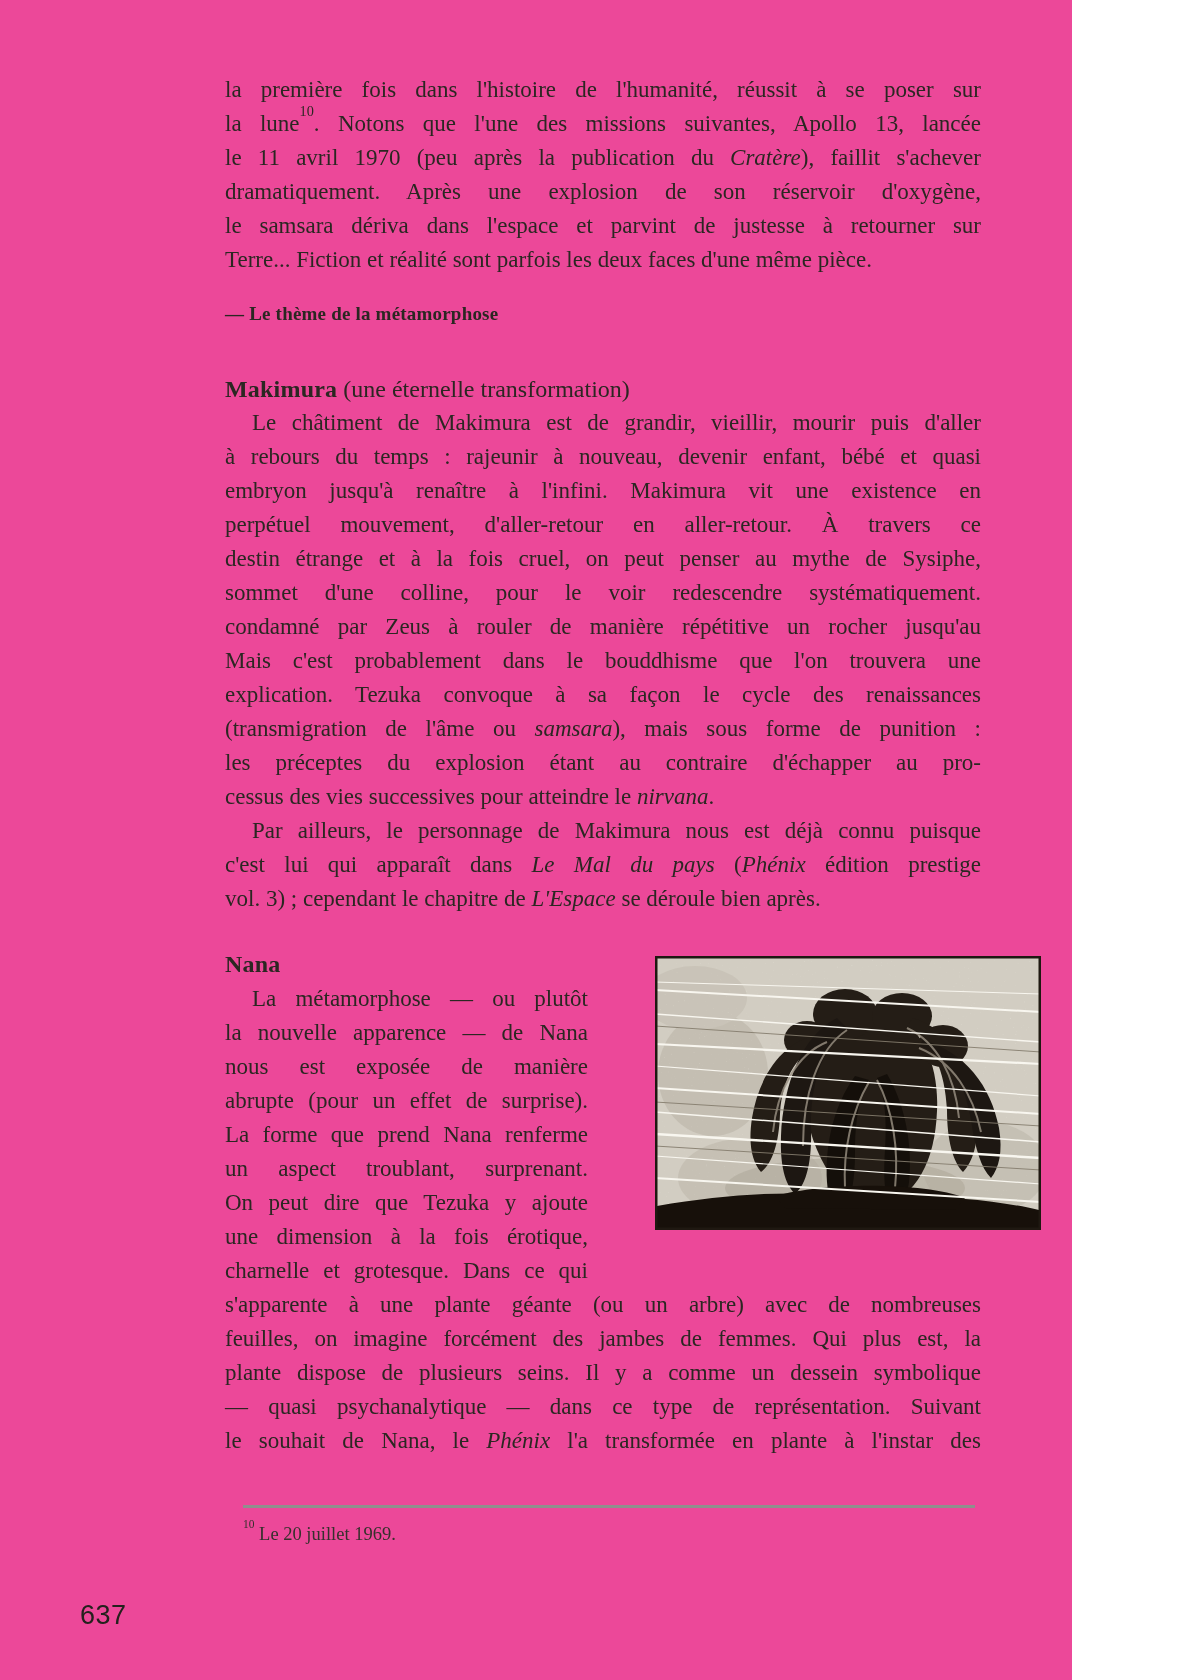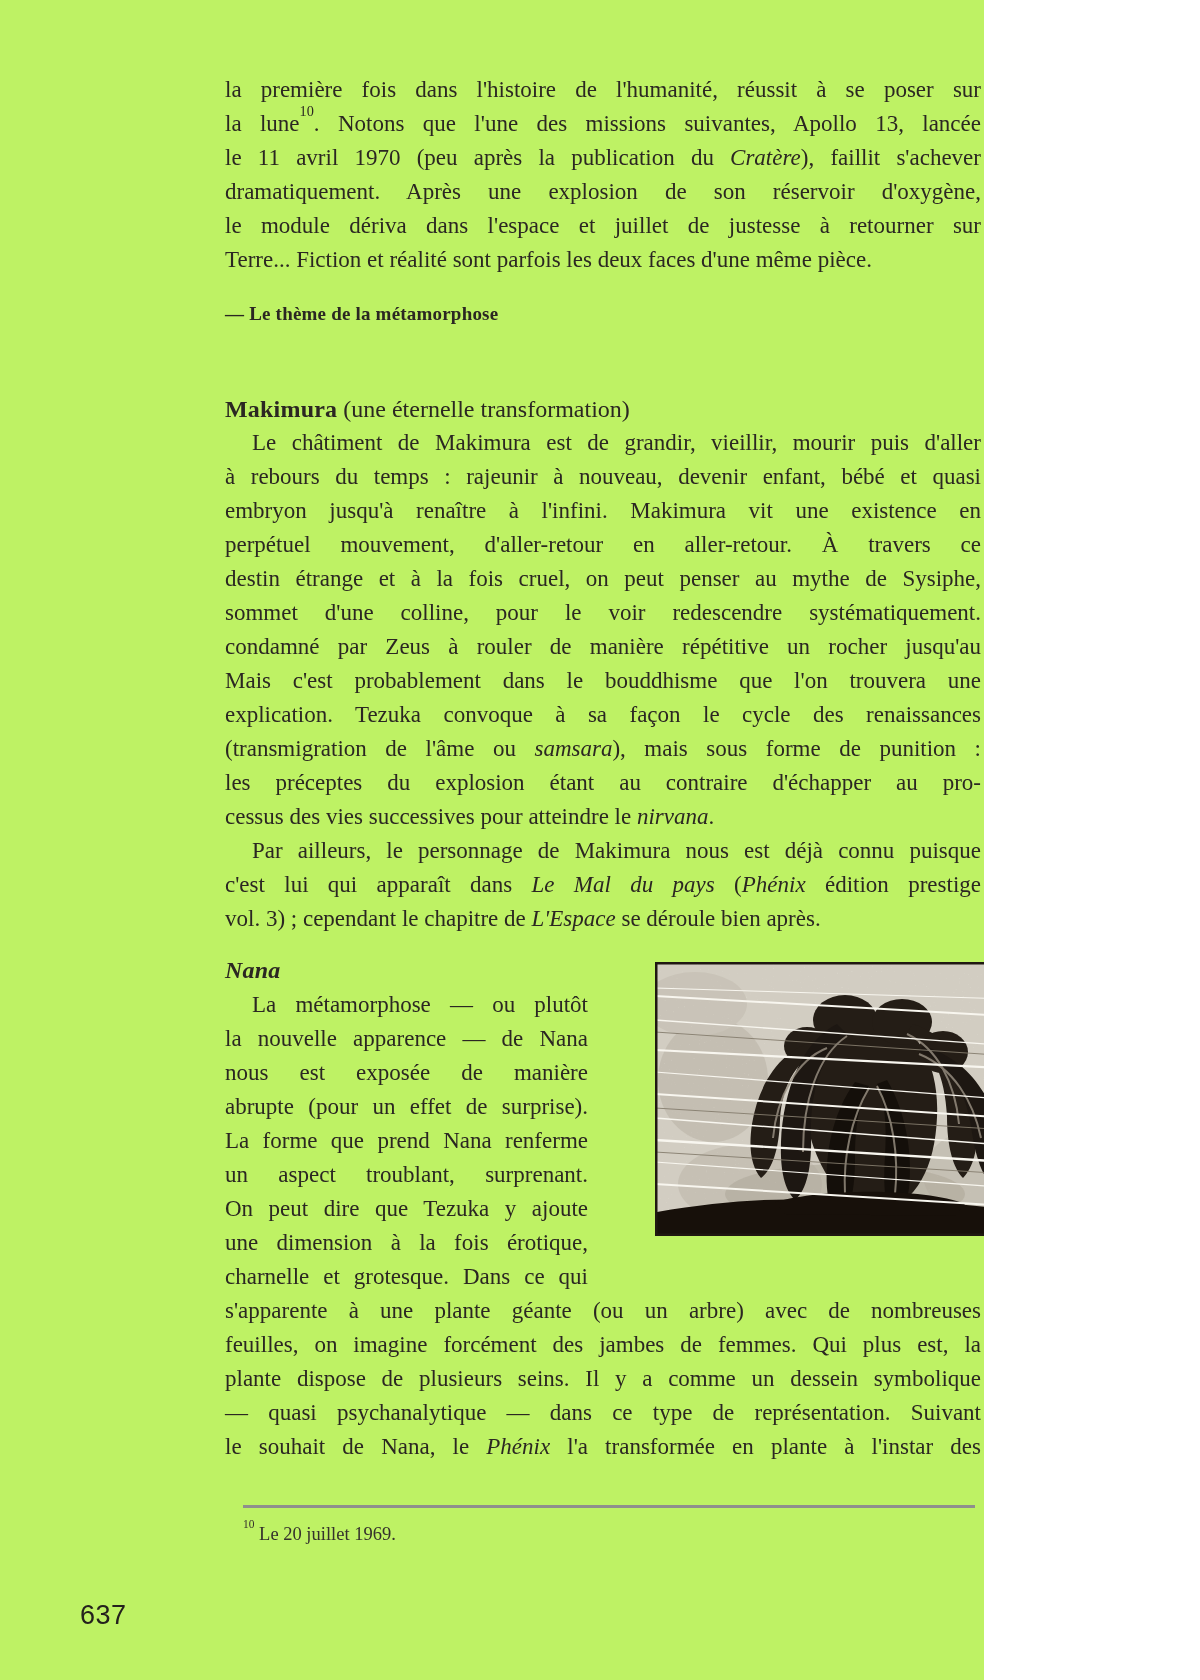--- a/index.html
+++ b/index.html
@@ -1,26 +1,26 @@
 <!DOCTYPE html>
 <html><head>
 <meta charset="utf-8">
 <style>
   html,body{margin:0;padding:0;background:#ffffff;}
-  .page{position:relative;width:984px;height:1680px;background:#bef264;overflow:hidden;
+  .page{position:relative;width:1072px;height:1680px;background:#ec4899;overflow:hidden;
         font-family:"Liberation Serif","DejaVu Serif",serif;color:#2b2722;}
   .content{position:absolute;left:225px;top:73px;width:756px;font-size:23px;line-height:34px;}
   .tline{text-align:justify;text-align-last:justify;}
   .tline.tlast{text-align-last:left;}
   .para{margin:0;}
   .para.indent .tline:first-child{text-indent:27px;}
   .section-heading{margin-top:17px;font-size:19px;font-weight:bold;line-height:40px;letter-spacing:.2px;}
-  .subhead{margin-top:58px;font-size:24px;line-height:34px;}
+  .subhead{margin-top:38px;font-size:24px;line-height:34px;}
   .subhead b{font-weight:bold;letter-spacing:.2px;}
-  .nana-head{margin-top:16px;font-size:24px;font-weight:bold;line-height:36px;letter-spacing:.2px;font-style:italic;}
+  .nana-head{margin-top:30px;font-size:24px;font-weight:bold;line-height:36px;letter-spacing:.2px;}
   .float-illu{float:right;width:453px;height:315px;margin-right:-60px;padding-top:10px;box-sizing:border-box;}
   .panel{margin-left:67px;width:386px;height:274px;}
   .panel svg{display:block;width:386px;height:274px;}
   sup{font-size:.62em;line-height:0;position:relative;top:-.45em;}
   i{font-style:italic;}
   .footnote-rule{position:absolute;left:243px;top:1505px;width:732px;height:3px;background:#8f8f8d;}
   .footnote{position:absolute;left:243px;top:1521px;font-size:18.5px;line-height:26px;color:#35312c;}
   .page-number{position:absolute;left:80px;top:1600px;font-family:"Liberation Sans","DejaVu Sans",sans-serif;
                font-size:27px;color:#24211d;letter-spacing:.5px;}
 </style>
@@ -29,21 +29,21 @@
 
 <div class="page">
 
   <div class="content">
 
     <div class="para">
         <div class="tline">la première fois dans l'histoire de l'humanité, réussit à se poser sur</div>
         <div class="tline">la lune<sup>10</sup>. Notons que l'une des missions suivantes, Apollo 13, lancée</div>
         <div class="tline">le 11 avril 1970 (peu après la publication du <i>Cratère</i>), faillit s'achever</div>
         <div class="tline">dramatiquement. Après une explosion de son réservoir d'oxygène,</div>
-        <div class="tline">le module dériva dans l'espace et juillet de justesse à retourner sur</div>
+        <div class="tline">le samsara dériva dans l'espace et parvint de justesse à retourner sur</div>
         <div class="tline tlast">Terre... Fiction et réalité sont parfois les deux faces d'une même pièce.</div>
       </div>
 
     <div class="section-heading">— Le thème de la métamorphose</div>
 
     <div class="subhead"><b>Makimura</b><span> (une éternelle transformation)</span></div>
 
     <div class="para indent">
         <div class="tline">Le châtiment de Makimura est de grandir, vieillir, mourir puis d'aller</div>
         <div class="tline">à rebours du temps : rajeunir à nouveau, devenir enfant, bébé et quasi</div>

